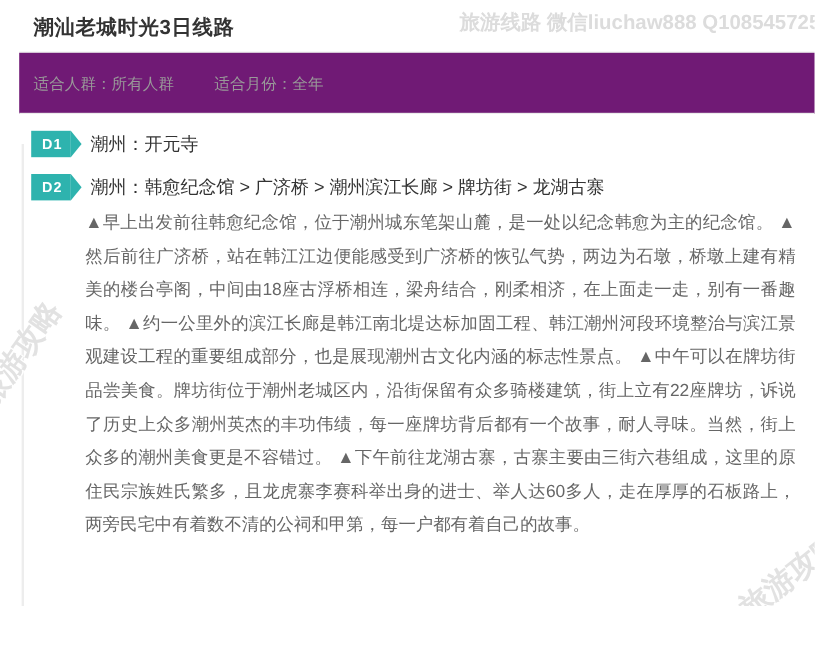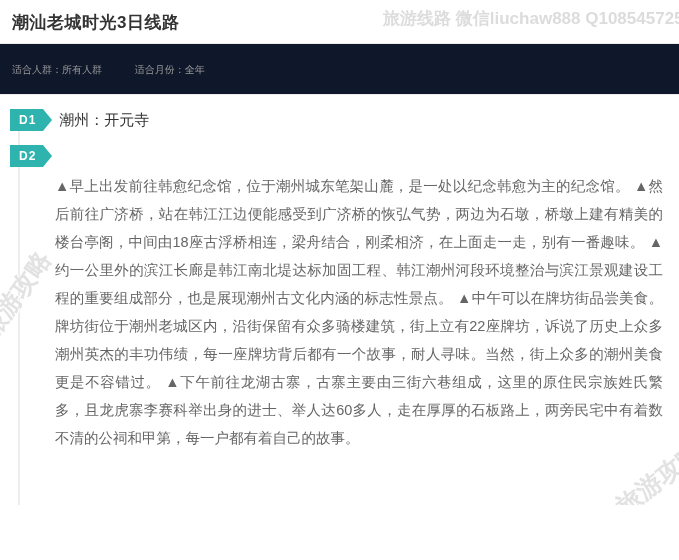--- a/index.html
+++ b/index.html
@@ -1,40 +1,40 @@
 <!DOCTYPE html>
 <html style="--accent: #2eb3ae; --title: #333333; --body: #666666; --meta_text: #999999; --watermark: #dcdcdc;"><head>
 <meta charset="utf-8">
 <style>
   * { margin:0; padding:0; box-sizing:border-box; }
   html,body { background:#ffffff; }
   body { font-family:"Liberation Sans","DejaVu Sans",sans-serif; }
   .page {
     position:relative; width:679px; height:505px; margin:0 auto;
-    background:#fff; overflow:hidden;
+    background:#fff; overflow:hidden;padding-left:16px;
   }
   
   .header {
     position:relative; height:44px; padding:11px 12px 0 12px;
     border-bottom:1px solid #ececec; background:#fff; z-index:2;
   }
   .page-title {
     font-size:17px; font-weight:bold; color:var(--title,#333);
     letter-spacing:0.5px;
   }
   .wm-top {
     position:absolute; top:7px; right:-14px; white-space:nowrap;
     font-size:17px; font-weight:bold; color:var(--watermark,#dcdcdc);
     text-shadow:1px 1px 0 #ffffff; z-index:3; pointer-events:none;
   }
   
   .meta-bar {
-    height:51px; line-height:51px; background:#0f172a;
+    height:51px; line-height:51px; background:#701a75;
     border-bottom:1px solid #ececec; padding:0 12px;
-    font-size:10px; color:var(--meta_text,#999); position:relative; z-index:2;
+    font-size:13px; color:var(--meta_text,#999); position:relative; z-index:2;
   }
   .meta-item + .meta-item { margin-left:30px; }
   
   .timeline-line {
     position:absolute; left:18px; top:120px; bottom:0; width:2px;
     background:#ededed; z-index:0;
   }
   
   .content { position:relative; z-index:1; }
   .day { margin-top:14px; }
@@ -91,20 +91,21 @@
     <div class="day">
       <div class="day-head">
         <span class="day-badge">D1</span>
         <span class="day-title">潮州：开元寺</span>
       </div>
     </div>
 
     <div class="day">
       <div class="day-head">
         <span class="day-badge">D2</span>
+        <span class="day-title">潮州：韩愈纪念馆 &gt; 广济桥 &gt; 潮州滨江长廊 &gt; 牌坊街 &gt; 龙湖古寨</span>
       </div>
       <p class="day-body">▲早上出发前往韩愈纪念馆，位于潮州城东笔架山麓，是一处以纪念韩愈为主的纪念馆。 ▲然后前往广济桥，站在韩江江边便能感受到广济桥的恢弘气势，两边为石墩，桥墩上建有精美的楼台亭阁，中间由18座古浮桥相连，梁舟结合，刚柔相济，在上面走一走，别有一番趣味。 ▲约一公里外的滨江长廊是韩江南北堤达标加固工程、韩江潮州河段环境整治与滨江景观建设工程的重要组成部分，也是展现潮州古文化内涵的标志性景点。 ▲中午可以在牌坊街品尝美食。牌坊街位于潮州老城区内，沿街保留有众多骑楼建筑，街上立有22座牌坊，诉说了历史上众多潮州英杰的丰功伟绩，每一座牌坊背后都有一个故事，耐人寻味。当然，街上众多的潮州美食更是不容错过。 ▲下午前往龙湖古寨，古寨主要由三街六巷组成，这里的原住民宗族姓氏繁多，且龙虎寨李赛科举出身的进士、举人达60多人，走在厚厚的石板路上，两旁民宅中有着数不清的公祠和甲第，每一户都有着自己的故事。</p>
     </div>
 
   </div>
 
   <span class="wm-diag wm-diag-left">旅游攻略</span>
   <span class="wm-diag wm-diag-right">旅游攻略</span>
   <span class="wm-domain">liuchaw.com</span>
 

